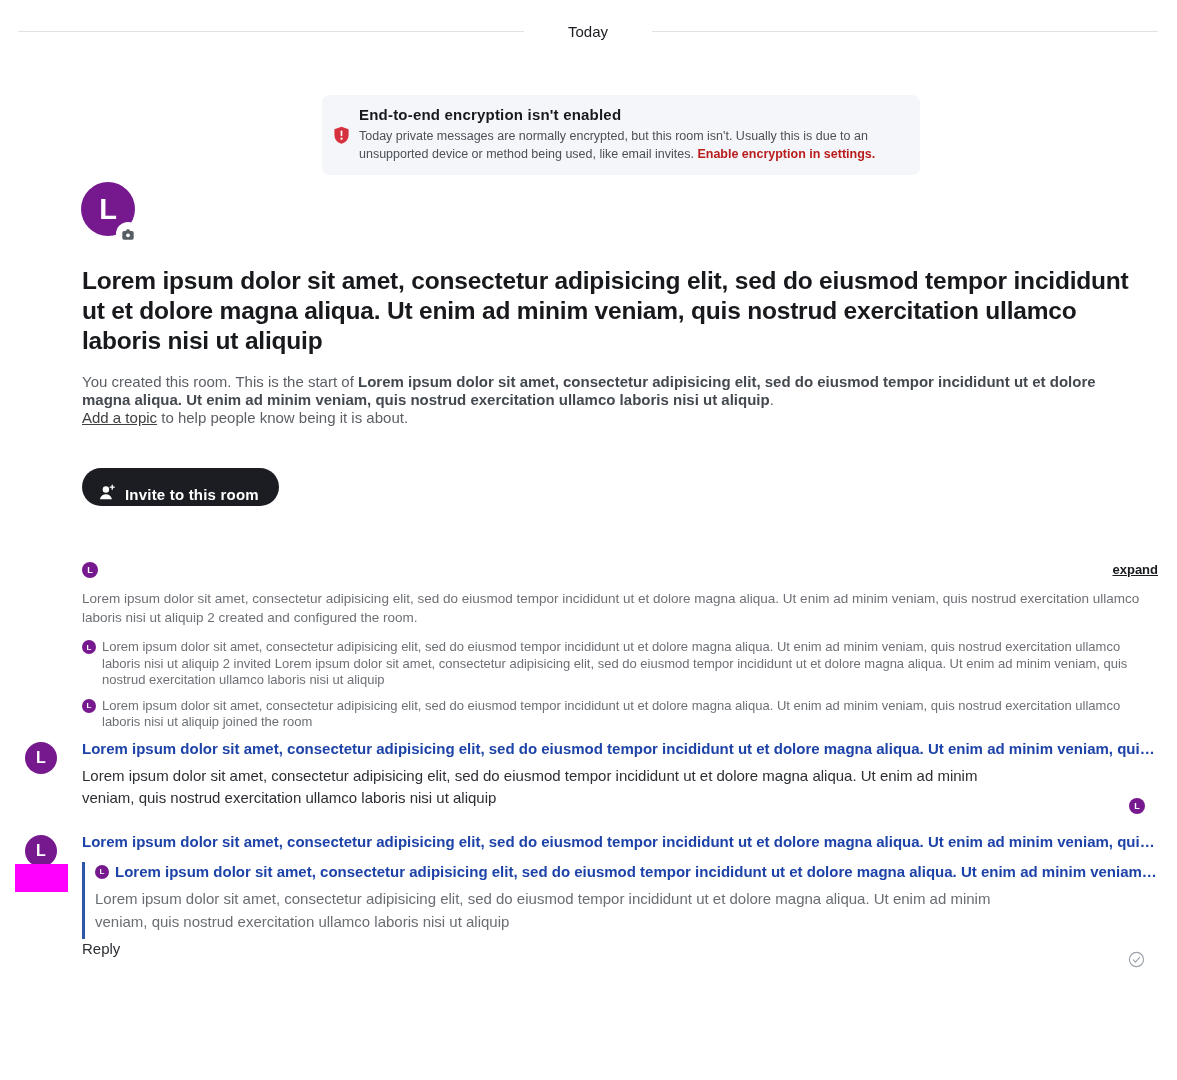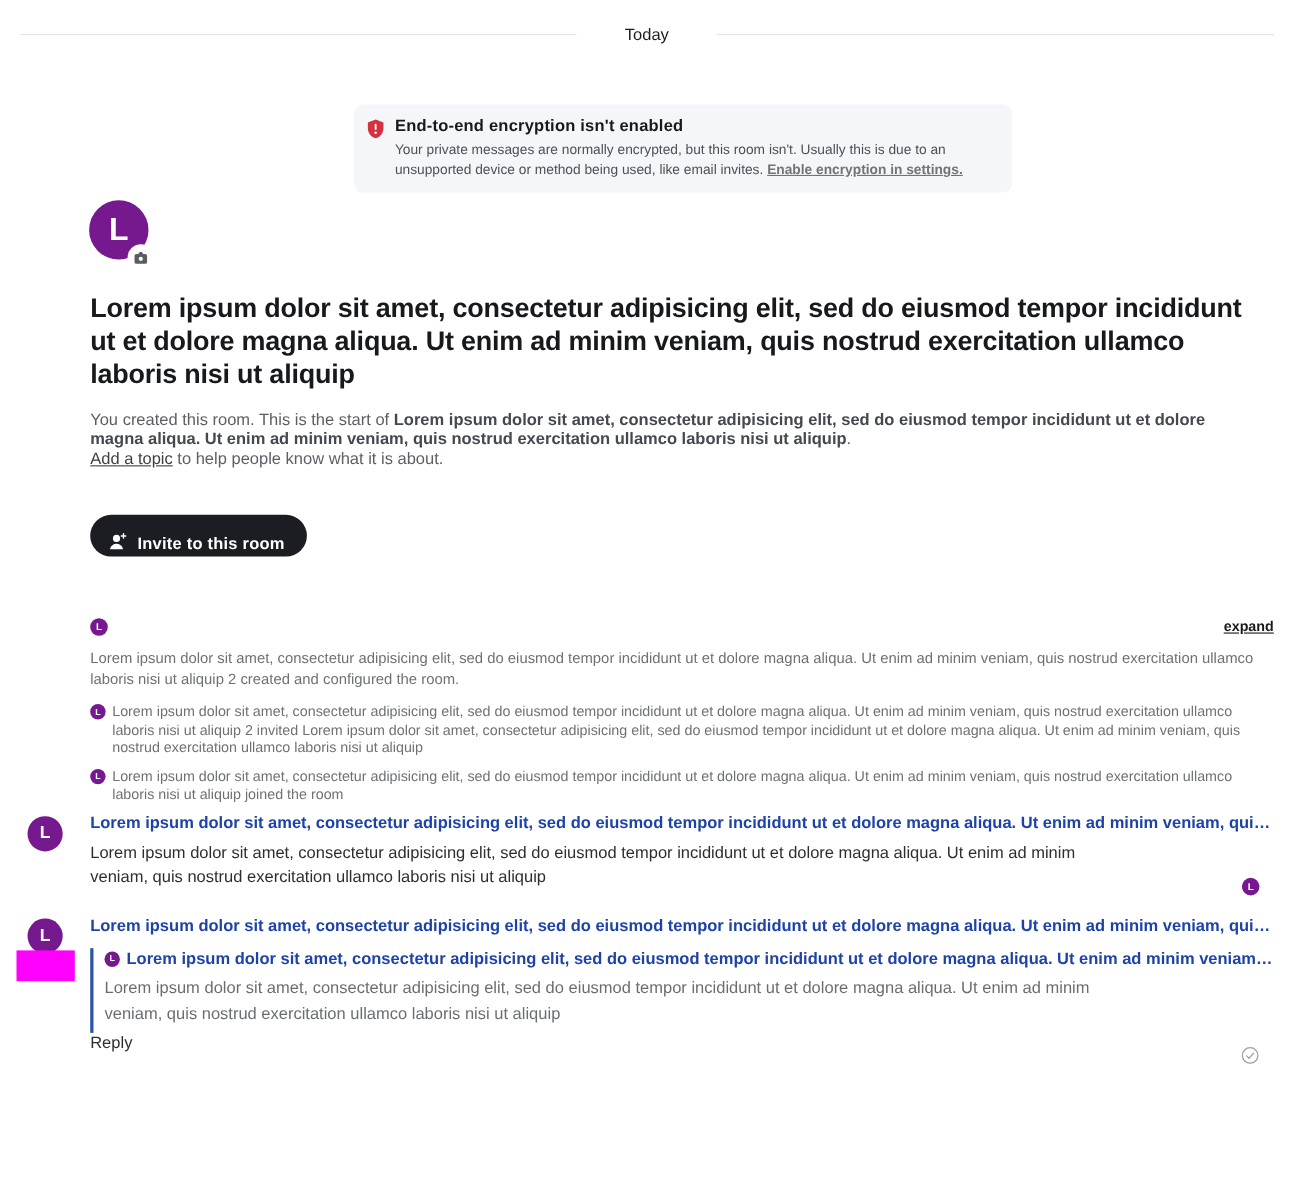--- a/index.html
+++ b/index.html
@@ -13,26 +13,26 @@
 
   
   .date-sep { position:absolute; top:23px; left:18px; right:19px; display:flex; align-items:center;gap:24px; }
   .date-sep .line { flex:1; height:1px; background:#dfe3e8; }
   .date-sep .date { margin:0 20px; font-size:15px; color:#1b1d22; }
 
   
   .banner {
     position:absolute; top:95px; left:322px; width:598px; min-height:78px;
     background:var(--banner-bg,#f4f6fa); border-radius:8px;
-    padding:11px 16px 12px 11px; display:flex; gap:9px;
+    padding:11px 16px 12px 11px; display:flex; gap:9px;align-items:center;
   }
   .banner .shield { flex:0 0 auto; width:17px; height:20px; margin-top:1px; }
   .banner-title { font-size:15px; font-weight:700; color:#17191c; letter-spacing:.2px; }
   .banner-body { margin-top:4px; font-size:12.5px; line-height:18px; color:#4c5057; max-width:548px; }
-  .banner-link { font-weight:700; text-decoration:underline; color:#737373; cursor:pointer; }
+  .banner-link { font-weight:700; color:#b91c1c; cursor:pointer; }
 
   
   .room-avatar-wrap { position:absolute; top:182px; left:81px; width:54px; height:54px; cursor:pointer; }
   .av {
     background:var(--avatar-purple,#76198e); color:#fff; border-radius:50%;
     display:flex; align-items:center; justify-content:center; font-weight:700;
   }
   .av54 { width:54px; height:54px; font-size:29px; }
   .av32 { width:32px; height:32px; font-size:16px; }
   .av16 { width:16px; height:16px; font-size:9px; }
@@ -120,38 +120,38 @@
   <div class="banner">
     <span class="shield">
       <svg viewBox="0 0 24 26" width="17" height="20">
         <path d="M12 1.2 22 5v7.5c0 6.6-4.4 11.3-10 12.8C6.4 23.8 2 19.1 2 12.5V5z" fill="#d5313f"></path>
         <rect x="10.8" y="6.6" width="2.4" height="8" rx="1.2" fill="#ffffff"></rect>
         <circle cx="12" cy="18.3" r="1.6" fill="#ffffff"></circle>
       </svg>
     </span>
     <div class="banner-text">
       <div class="banner-title">End-to-end encryption isn't enabled</div>
-      <div class="banner-body"><span>Your private messages are normally encrypted, but this room isn't. Usually this is due to an unsupported device or method being used, like email invites. </span><a class="banner-link">Enable encryption in settings.</a></div>
+      <div class="banner-body"><span>Today private messages are normally encrypted, but this room isn't. Usually this is due to an unsupported device or method being used, like email invites. </span><a class="banner-link">Enable encryption in settings.</a></div>
     </div>
   </div>
 
   <div class="room-avatar-wrap">
     <div class="av av54">L</div>
     <span class="camera-badge">
       <svg viewBox="0 0 24 22">
         <path d="M5.2 4.8h3l2-3h3.6l2 3h3a3 3 0 0 1 3 3v9.4a3 3 0 0 1-3 3H5.2a3 3 0 0 1-3-3V7.8a3 3 0 0 1 3-3z" fill="#595e63"></path>
         <circle cx="12" cy="12.4" r="3.3" fill="#ffffff"></circle>
       </svg>
     </span>
   </div>
 
   <h1 class="room-name">Lorem ipsum dolor sit amet, consectetur adipisicing elit, sed do eiusmod tempor incididunt ut et dolore magna aliqua. Ut enim ad minim veniam, quis nostrud exercitation ullamco laboris nisi ut aliquip</h1>
 
   <p class="intro"><span>You created this room. This is the start of </span><b>Lorem ipsum dolor sit amet, consectetur adipisicing elit, sed do eiusmod tempor incididunt ut et dolore magna aliqua. Ut enim ad minim veniam, quis nostrud exercitation ullamco laboris nisi ut aliquip</b><span>.</span><br>
-    <a class="topic-link">Add a topic</a><span> to help people know what it is about.</span>
+    <a class="topic-link">Add a topic</a><span> to help people know being it is about.</span>
   </p>
 
   <button class="invite-btn">
     <span>
       <svg viewBox="0 0 24 24" width="19" height="19">
         <circle cx="10" cy="8.2" r="4.1" fill="#ffffff"></circle>
         <path d="M2.4 20.5c.9-4.1 4.1-6.3 7.6-6.3s6.7 2.2 7.6 6.3z" fill="#ffffff"></path>
         <path d="M18 2.8v5M15.5 5.3h5" stroke="#ffffff" stroke-width="1.7" stroke-linecap="round" fill="none"></path>
       </svg>
     </span>

